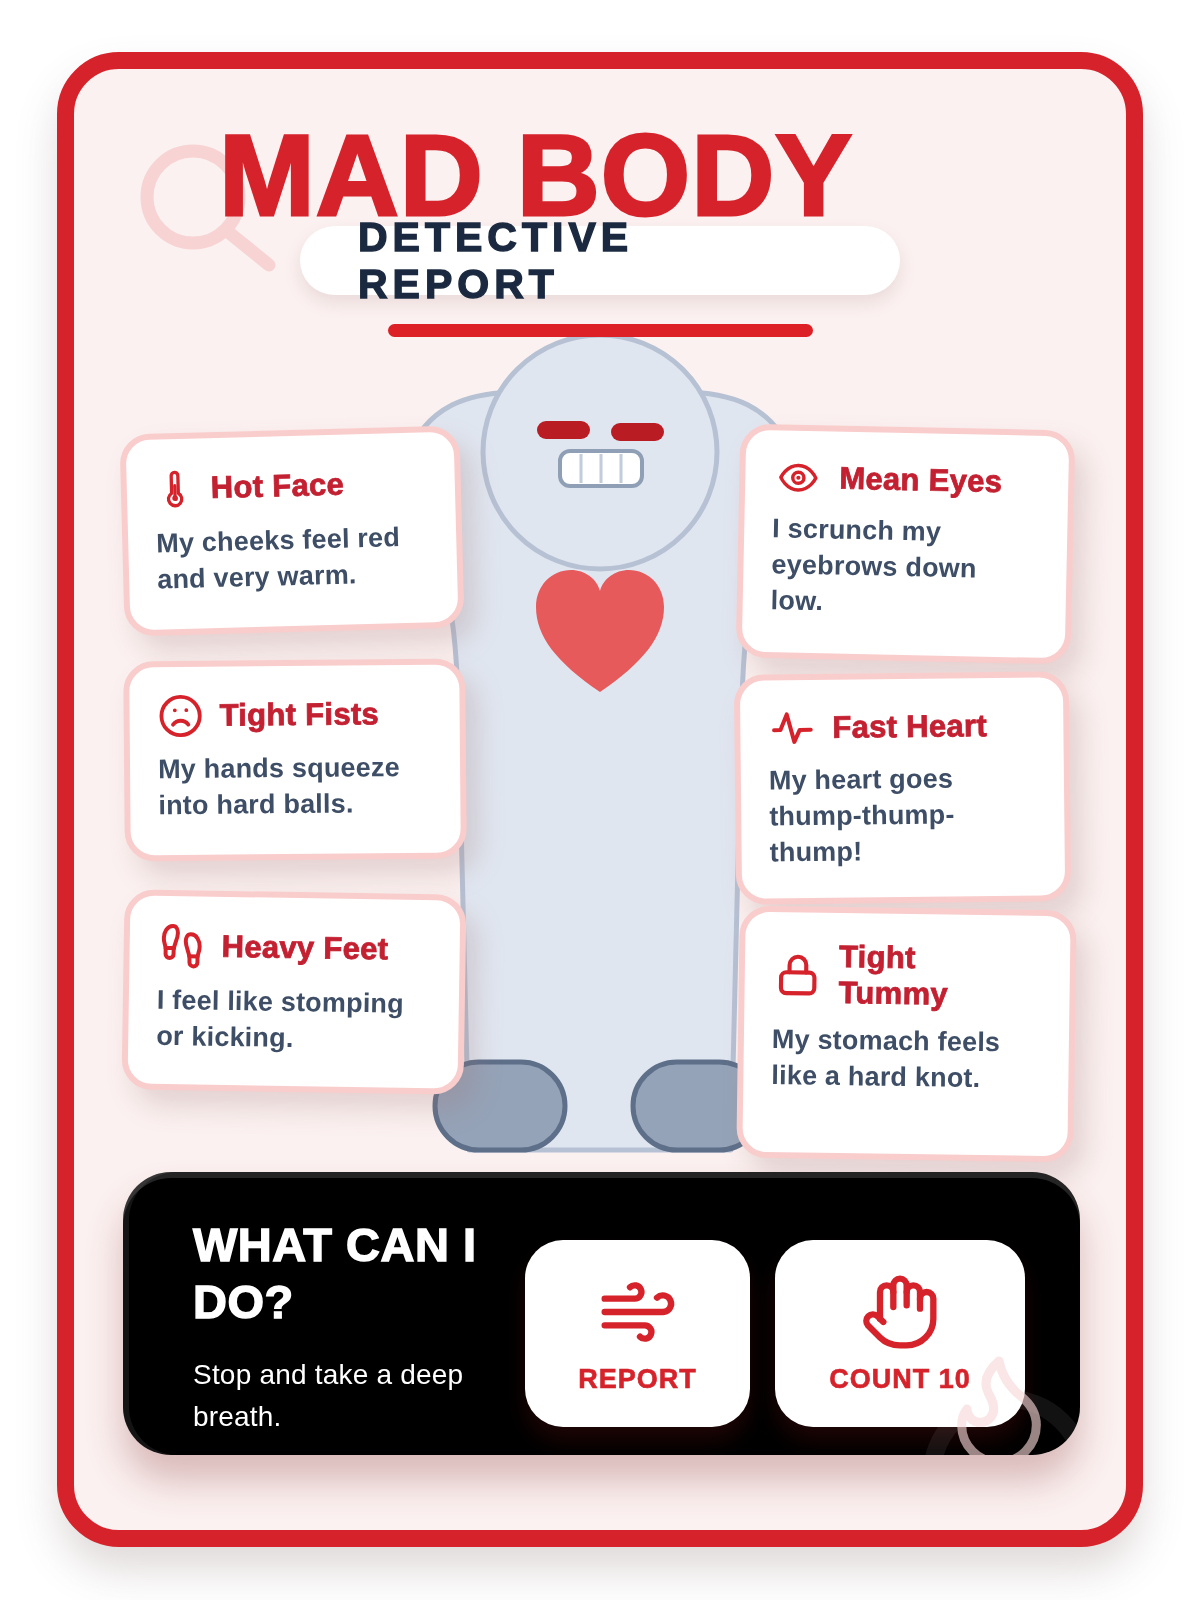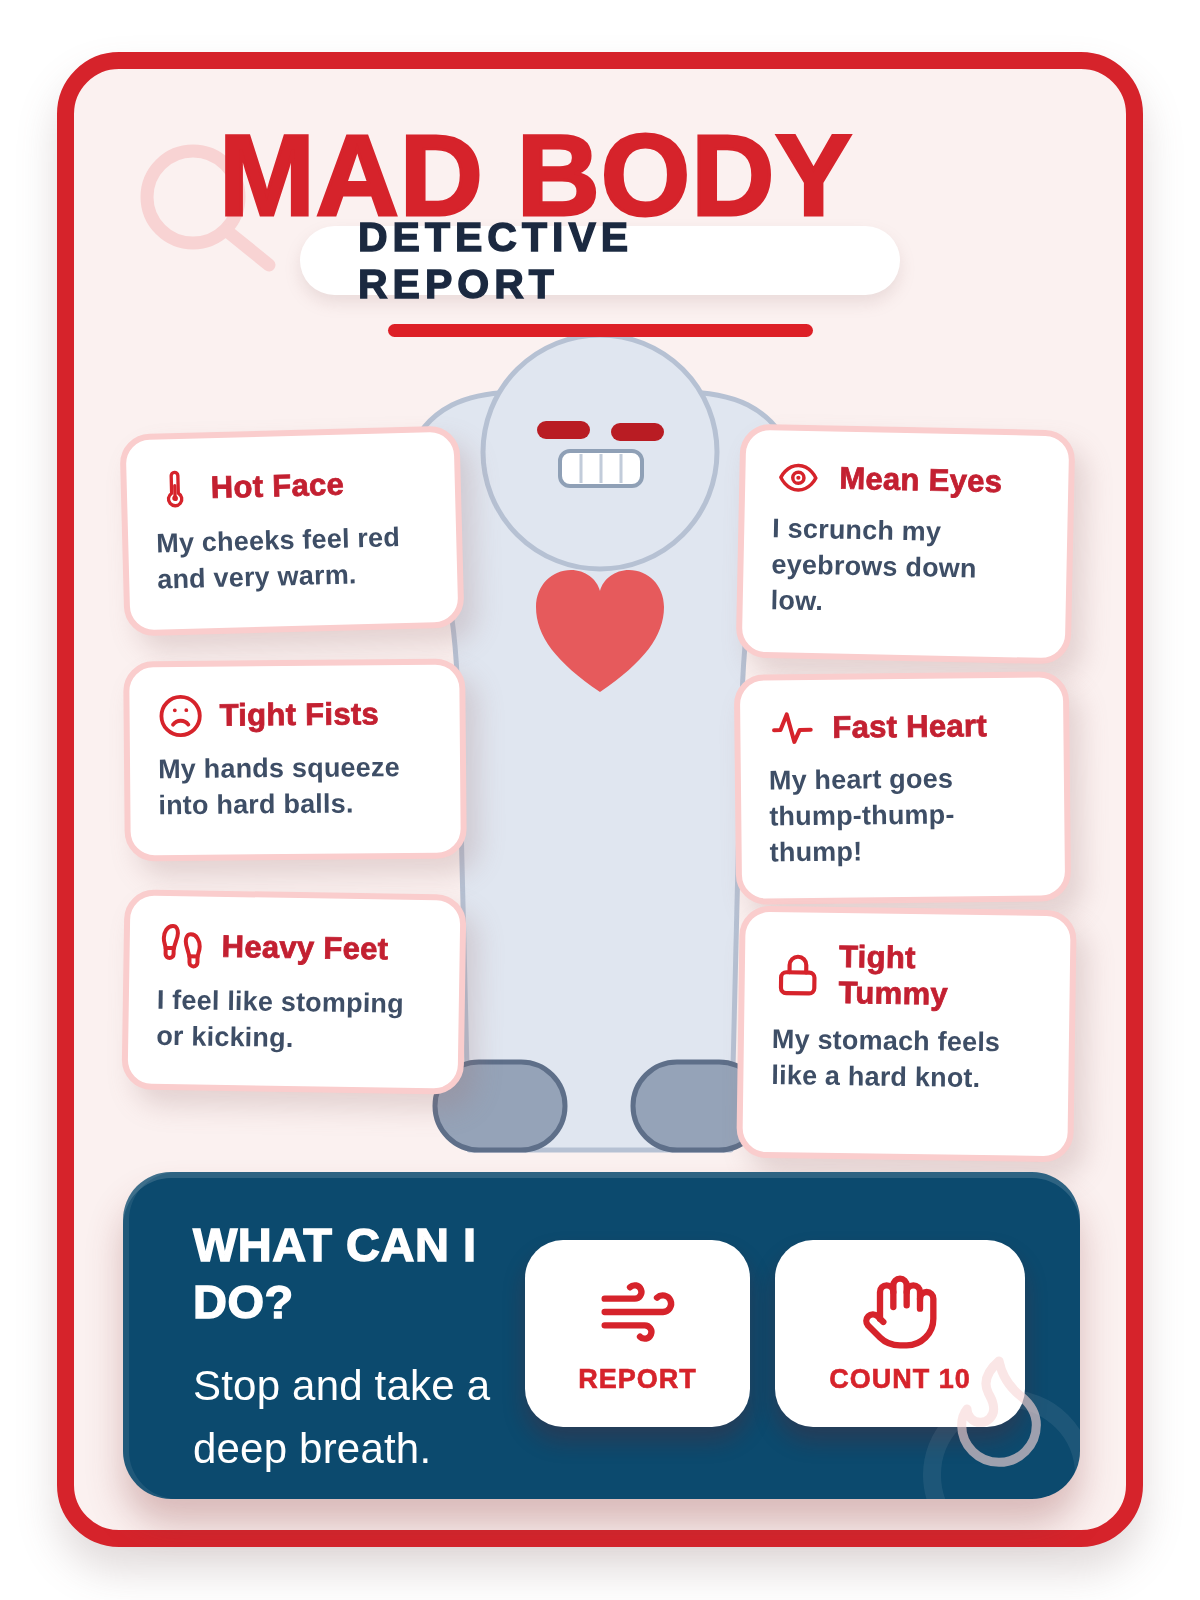--- a/index.html
+++ b/index.html
@@ -44,34 +44,34 @@
   .callout-icon { display:flex; align-items:center; color:#D6232B; flex:0 0 auto; }
   .callout-title {
     font-size:31px; font-weight:800; color:#C32031; line-height:1.15;
     -webkit-text-stroke:.8px #C32031; letter-spacing:.3px;
   }
   .callout-body {
     font-size:27px; font-weight:600; color:#3E4E66; line-height:1.34; letter-spacing:.2px;
   }
 
   .action-panel {
-    position:absolute; left:123px; top:1172px; width:957px; height:327px; z-index:2;
-    background:#0c4a6e; border-radius:48px; overflow:hidden;
+    position:absolute; left:123px; top:1172px; width:957px; height:283px; z-index:2;
+    background:#000000; border-radius:48px; overflow:hidden;
     box-shadow:0 26px 36px rgba(140,60,60,.30),
                inset 0 6px 0 rgba(255,255,255,.14),
                inset 6px 0 0 rgba(255,255,255,.08);
   }
   .panel-title {
     position:absolute; left:70px; top:44px; width:312px;
     font-size:47px; font-weight:900; color:#ffffff; line-height:1.22; letter-spacing:.5px;
     -webkit-text-stroke:1.4px #ffffff;
   }
   .panel-subtitle {
     position:absolute; left:70px; top:182px; width:300px;
-    font-size:42px; font-weight:500; color:#ffffff; line-height:1.5; letter-spacing:.2px;
+    font-size:28px; font-weight:500; color:#ffffff; line-height:1.5; letter-spacing:.2px;
   }
   .panel-btn {
     position:absolute; top:68px; height:187px; background:#ffffff; border:none;
     border-radius:38px; display:flex; flex-direction:column; align-items:center;
     justify-content:center; gap:12px; color:#D6232B; cursor:pointer;
     box-shadow:0 14px 22px rgba(120,20,20,.25);
   }
   .panel-btn .btn-label {
     font-size:27px; font-weight:800; letter-spacing:1px; color:#D6232B;
     -webkit-text-stroke:.6px #D6232B;

